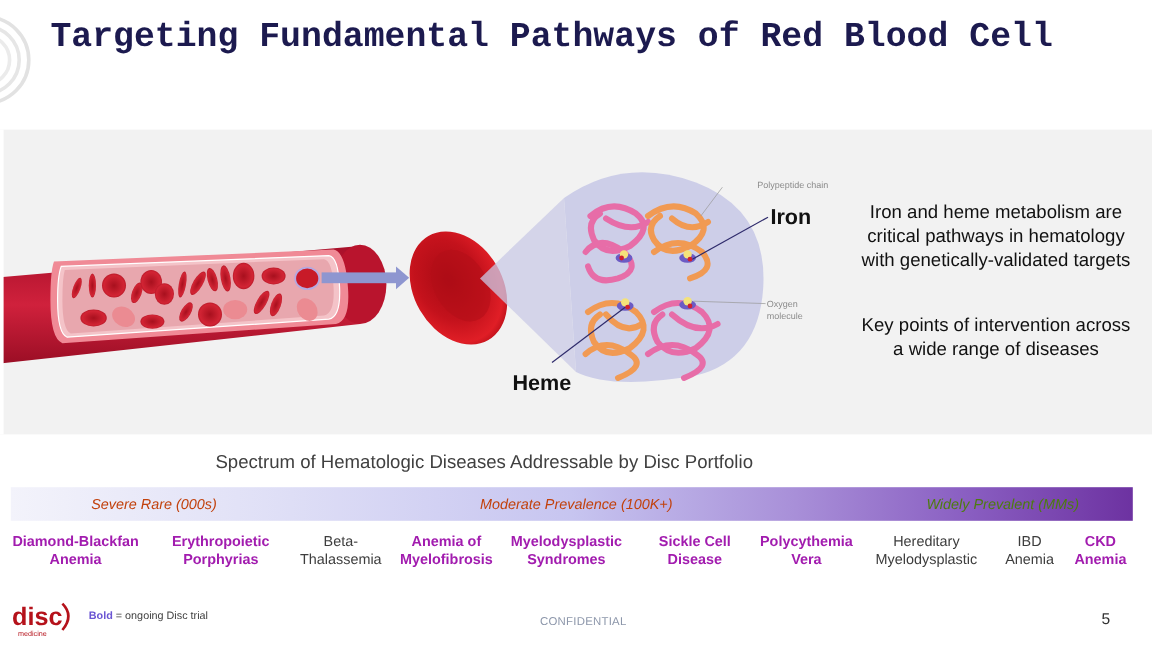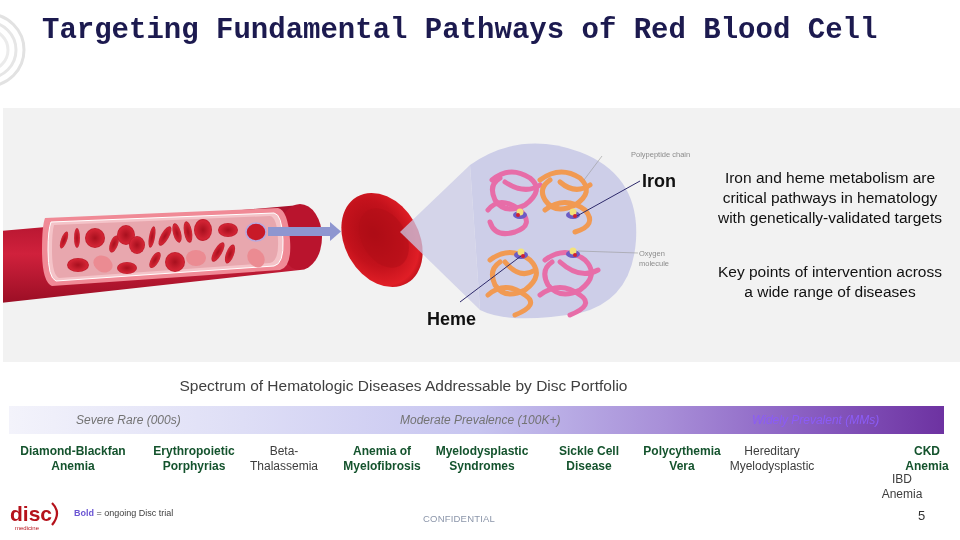--- a/index.html
+++ b/index.html
@@ -43,36 +43,36 @@
   .spectrum-title {
     position: absolute; left: 0; top: 377px; width: 807px; text-align: center;
     font-size: 15.5px; color: #404040;
   }
 
   .gradient-bar {
     position: absolute; left: 9px; top: 406px; width: 935px; height: 28px;
     background: linear-gradient(to right, #f3f3fb 0%, #dedef6 25%, #c7c5f0 50%, #a88fd8 70%, #8a5fc2 85%, #6d32a1 100%);
   }
   .bar-label {
-    position: absolute; top: 413px; font-style: italic; font-size: 12px; color: #737373;
+    position: absolute; top: 413px; font-style: italic; font-size: 12px; color: #c2410c;
   }
   .bar-label.sev { left: 76px; }
   .bar-label.mod { left: 400px; }
-  .bar-label.wid { left: 752px; color: #8b5cf6; }
+  .bar-label.wid { left: 772px; color: #4d7c0f; }
 
   .disease {
     position: absolute; top: 444px; text-align: center; font-size: 12px; line-height: 15px;
     color: #3d3d3d; white-space: nowrap; transform: translateX(-50%);
   }
-  .disease.bold { font-weight: bold; color: #14532d; margin-left: 10px; }
+  .disease.bold { font-weight: bold; color: #a21caf; }
 
   .footer-logo { position: absolute; left: 8px; top: 499px; width: 56px; height: 34px; }
   .footer-note { position: absolute; left: 74px; top: 508px; font-size: 9px; color: #404040; }
   .footer-note .bold-word { font-weight: bold; color: #6b55d3; }
-  .confidential { position: absolute; left: 423px; top: 513px; font-size: 9.5px; color: #8c96aa; letter-spacing: 0.2px; }
+  .confidential { position: absolute; left: 450px; top: 513px; font-size: 9.5px; color: #8c96aa; letter-spacing: 0.2px; }
   .page-num { position: absolute; left: 918px; top: 508px; font-size: 13px; color: #333; }
 </style>
 </head>
 <body>
 
 <svg class="deco-rings" viewBox="0 0 60 80">
   <circle cx="18" cy="40" r="36" fill="none" stroke="#e2e2e2" stroke-width="3"></circle>
   <circle cx="18" cy="40" r="28" fill="none" stroke="#e6e6e6" stroke-width="3"></circle>
   <circle cx="18" cy="40" r="20" fill="none" stroke="#ebebeb" stroke-width="3"></circle>
   <rect x="16" y="28" width="4" height="24" fill="#e6e6e6"></rect>
@@ -234,21 +234,21 @@
       <div>Disease</div>
     </div>
     <div class="disease bold" style="left: 672px;">
       <div>Polycythemia</div>
       <div>Vera</div>
     </div>
     <div class="disease" style="left: 772px;">
       <div>Hereditary</div>
       <div>Myelodysplastic</div>
     </div>
-    <div class="disease" style="left: 902px; margin-top: 28px;">
+    <div class="disease" style="left: 858px;">
       <div>IBD</div>
       <div>Anemia</div>
     </div>
     <div class="disease bold" style="left: 917px;">
       <div>CKD</div>
       <div>Anemia</div>
     </div>
   </div>
 
 <svg class="footer-logo" viewBox="0 0 56 34">

